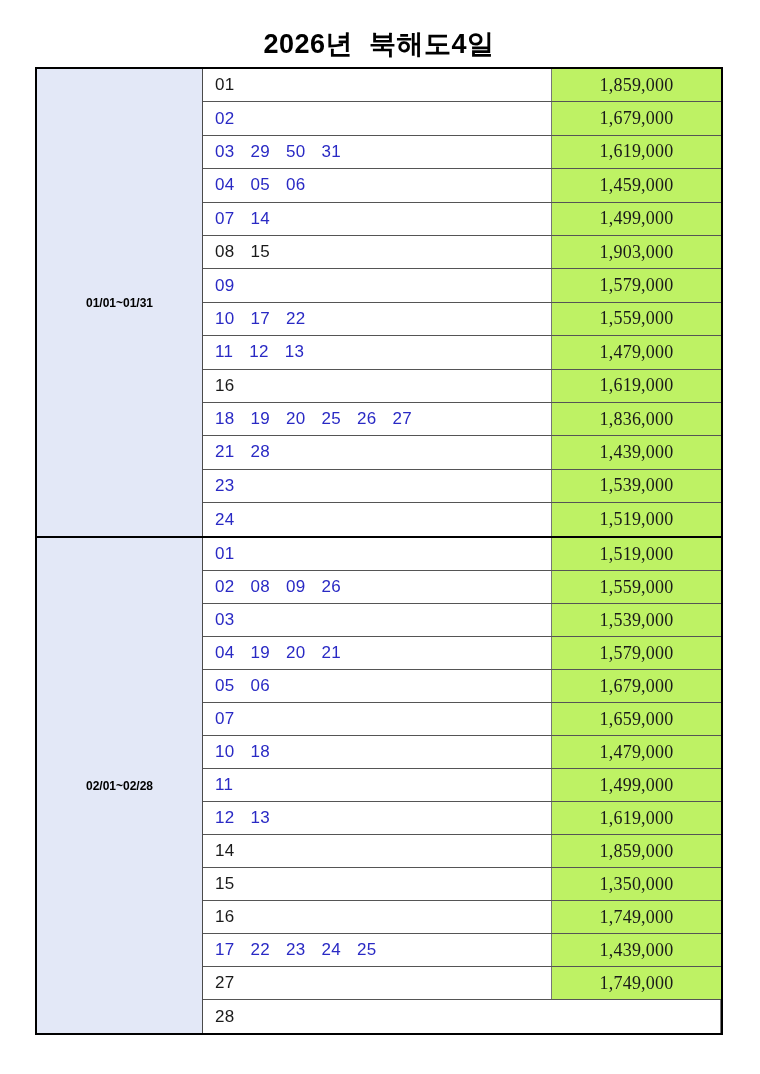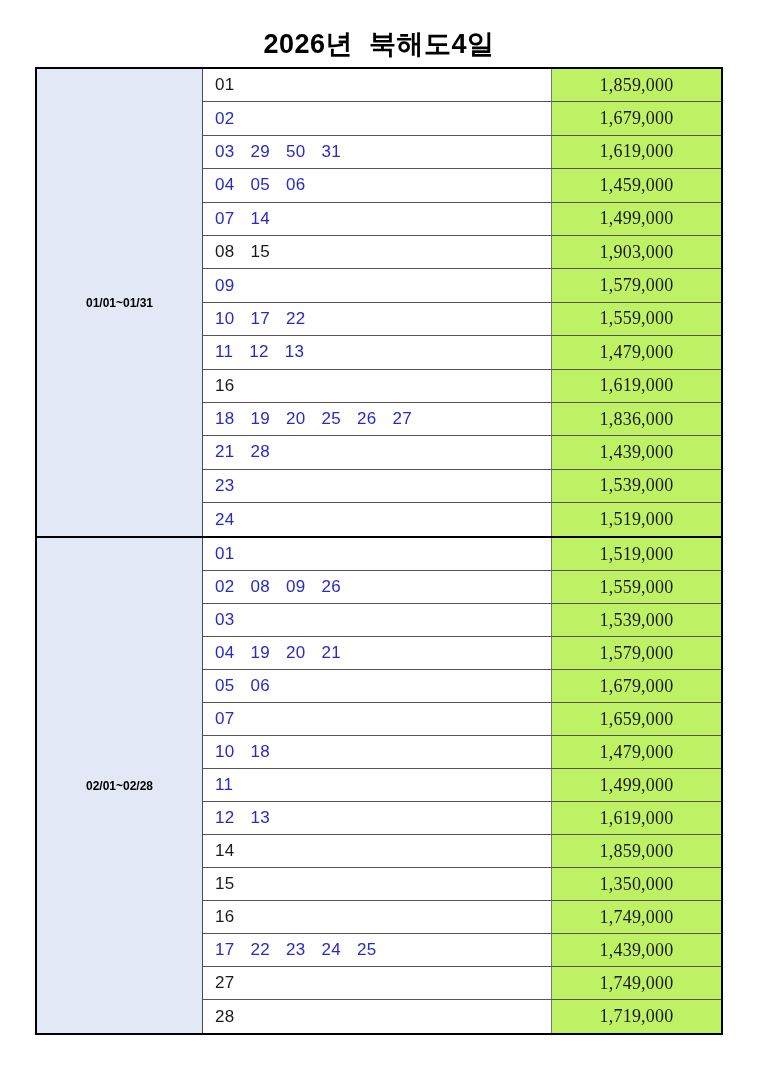--- a/index.html
+++ b/index.html
@@ -309,18 +309,17 @@
           <div class="date-row">
             <div class="days-cell days-black">
               <span class="day-number">27</span>
             </div>
             <div class="price-cell">1,749,000</div>
           </div>
           <div class="date-row">
             <div class="days-cell days-black">
               <span class="day-number">28</span>
             </div>
-            <div class="price-cell">1,719,000</div>
           </div>
         </div>
       </div>
     </div>
 </div>
 
 </body></html>

